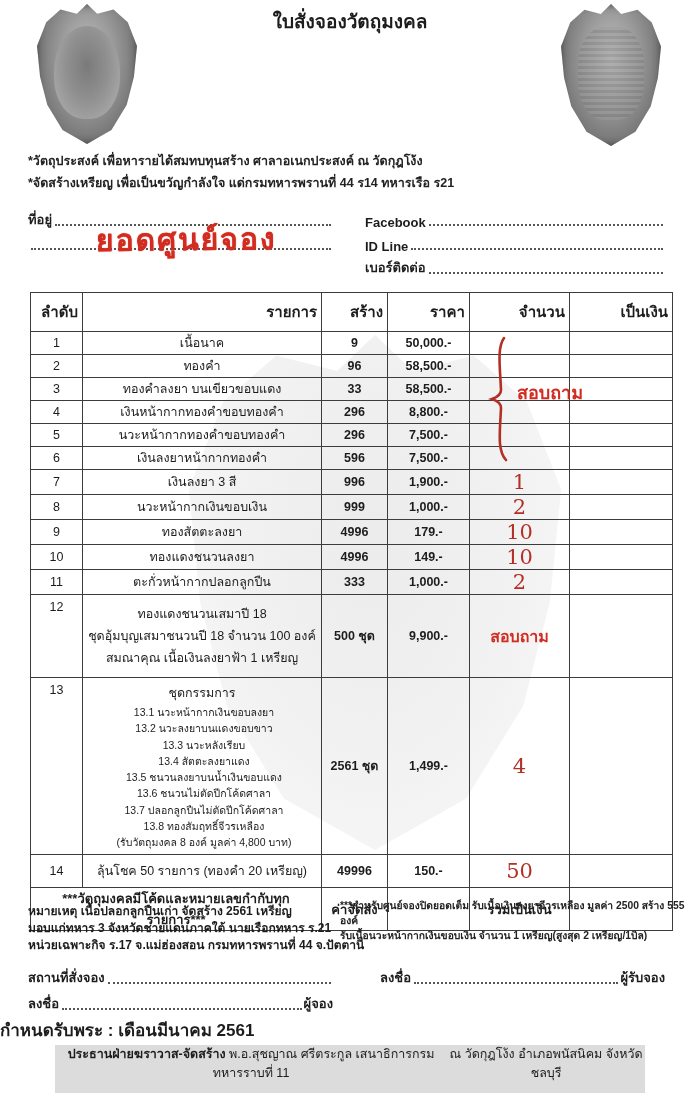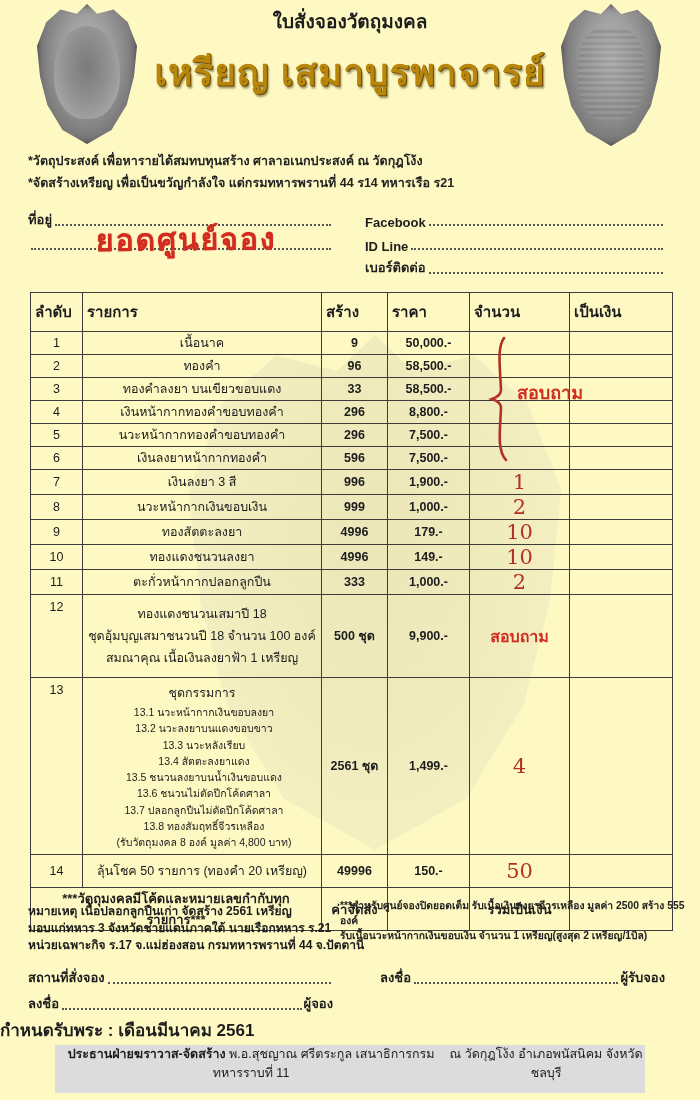--- a/index.html
+++ b/index.html
@@ -1,16 +1,16 @@
 <!DOCTYPE html>
 <html><head>
 <meta charset="utf-8">
 <style>
   html,body{margin:0;padding:0;background:#e9e9e7;}
-  .page{position:relative;width:700px;height:1100px;margin:0 auto;background:#fef9c3;
+  .page{position:relative;width:700px;height:1100px;margin:0 auto;background:#ffffff;
         font-family:"Liberation Sans","DejaVu Sans",sans-serif;color:#1c1c1c;overflow:hidden;}
 
   
   .amulet{position:absolute;clip-path:polygon(50% 0,60% 7%,76% 4%,90% 13%,99% 30%,96% 52%,89% 72%,74% 90%,50% 100%,26% 90%,11% 72%,4% 52%,1% 30%,10% 13%,24% 4%,40% 7%);
           background:radial-gradient(ellipse at 50% 38%,#c2c2c2 0%,#9a9a9a 38%,#777 68%,#555 100%);
           box-shadow:inset 0 0 8px #333;}
   .amulet::after{content:"";position:absolute;left:18%;top:16%;width:64%;height:66%;
           border-radius:50% 50% 45% 45%;background:radial-gradient(ellipse at 50% 42%,#6e6e6e 0%,#8d8d8d 45%,#a8a8a8 75%,transparent 100%);opacity:.85;}
   .amulet.right::after{background:repeating-linear-gradient(#9b9b9b 0 3px,#7c7c7c 3px 6px);opacity:.45;border-radius:40%;}
   .a-left{left:36px;top:4px;width:102px;height:140px;}
@@ -29,21 +29,21 @@
   .contact-r{position:absolute;left:365px;top:206px;width:300px;}
   .frow{display:flex;align-items:flex-end;height:24px;font-size:13px;font-weight:bold;}
   .dots{flex:1;border-bottom:2px dotted #555;margin:0 2px 4px 3px;min-height:1px;}
   .stamp{position:absolute;left:68px;top:10px;font-size:30px;font-weight:bold;color:#d22b20;
          letter-spacing:2px;transform:rotate(-0.6deg);text-shadow:0 0 1px #d22b20;white-space:nowrap;}
 
   
   .tblwrap{position:absolute;left:30px;top:292px;width:642px;}
   table.order{border-collapse:collapse;width:642px;table-layout:fixed;}
   table.order th,table.order td{border:1.5px solid #3c3c3c;padding:0 4px;font-size:12.5px;overflow:hidden;}
-  table.order th{height:38px;font-size:15px;font-weight:bold;text-align:left;font-family:Liberation Serif, serif;}
+  table.order th{height:38px;font-size:15px;font-weight:bold;text-align:right;font-family:Liberation Serif, serif;}
   table.order td{height:22px;text-align:center;vertical-align:middle;}
   td.itemcell{text-align:left;padding-left:12px;}
   .item-line{line-height:22px;}
   .item-sub{font-size:10.5px;line-height:16.3px;padding-left:4px;}
   tr.tall3 td{height:76px;}
   tr.tall3 td.itemcell{padding-top:3px;padding-bottom:3px;}
   tr.tallbig td{height:171px;}
   tr.tallbig td.nocell,tr.tall3 td.nocell{vertical-align:top;padding-top:5px;}
   tr.tallbig td.itemcell{vertical-align:top;padding-top:4px;}
   tr.r14 td{height:32px;}
@@ -71,21 +71,20 @@
 </style>
 </head>
 <body>
 
 <div class="page">
 
   <div class="amulet a-left"></div>
   <div class="amulet right a-right"></div>
   <div class="hdr">
     <div class="t1">ใบสั่งจองวัตถุมงคล</div>
-    <div class="t2">เหรียญ เสมาบูรพาจารย์</div>
   </div>
 
   <div class="purpose">
     <div>*วัตถุประสงค์ เพื่อหารายได้สมทบทุนสร้าง ศาลาอเนกประสงค์ ณ วัดกุฎโง้ง</div>
     <div>*จัดสร้างเหรียญ เพื่อเป็นขวัญกำลังใจ แด่กรมทหารพรานที่ 44 ร14 ทหารเรือ ร21</div>
   </div>
 
   <div class="contact-l">
     <div class="frow">
         <span>ที่อยู่</span>

